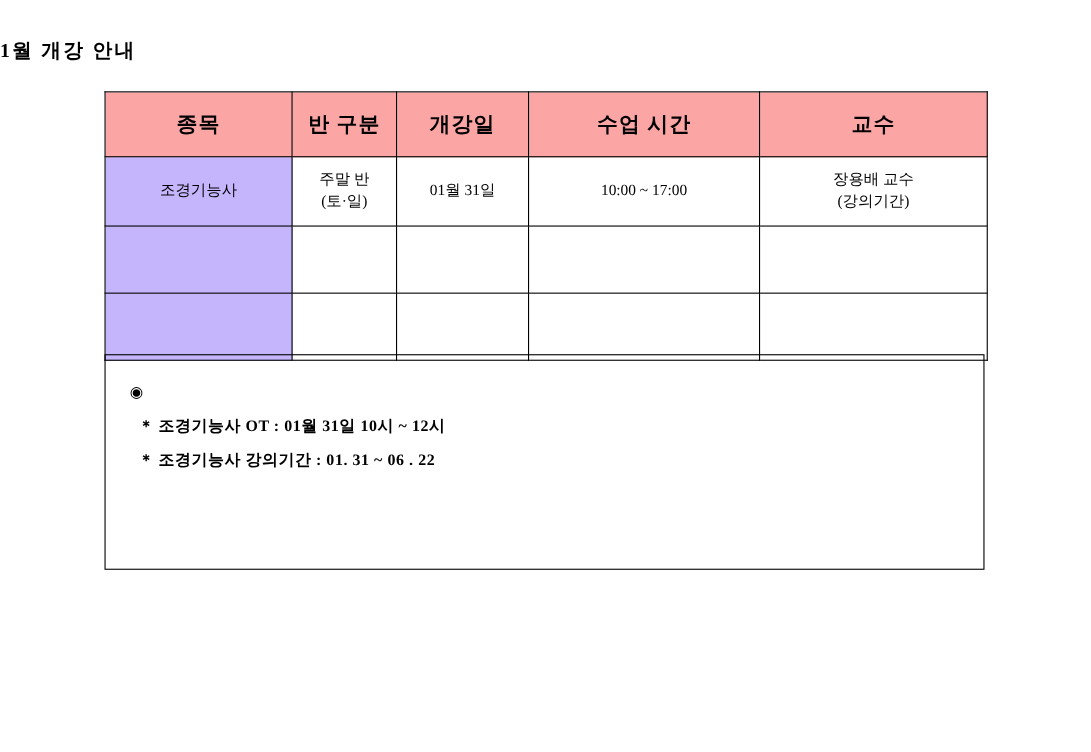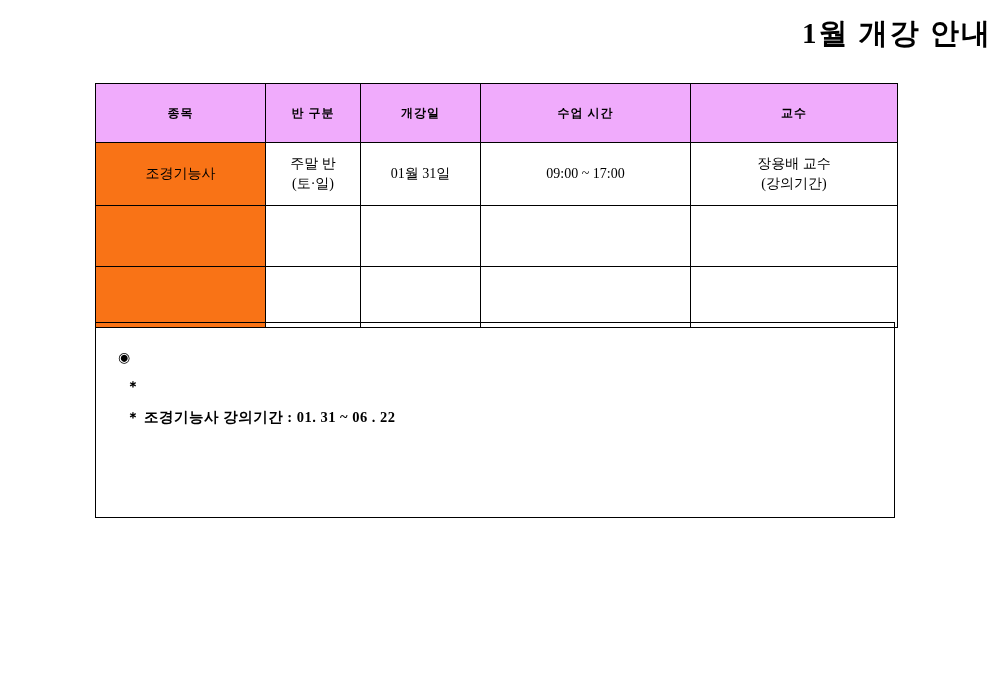--- a/index.html
+++ b/index.html
@@ -9,62 +9,62 @@
   }
   body {
     width: 992px;
     height: 684px;
     font-family: "Liberation Serif", "DejaVu Serif", serif;
     color: #000000;
     position: relative;
     overflow: hidden;
   }
   .page-title {
-    text-align: right;
-    font-size: 29px;
+    text-align: left;
+    font-size: 18px;
     font-weight: bold;
     letter-spacing: 2px;
-    margin-top: 14px;
+    margin-top: 34px;
     margin-bottom: 0;
   }
   .table-wrap {
     position: absolute;
     left: 95px;
     top: 83px;
     width: 802px;
   }
   table.schedule {
     border-collapse: collapse;
     width: 802px;
     table-layout: fixed;
   }
   table.schedule td, table.schedule th {
     border: 1px solid #000000;
     padding: 0;
     text-align: center;
     vertical-align: middle;
   }
   thead th {
-    background: #f0abfc;
+    background: #fca5a5;
     color: #000000;
-    font-size: 12px;
+    font-size: 19px;
     font-weight: bold;
     height: 58px;
     letter-spacing: 1px;
   }
   tbody tr.data-row td {
     height: 62px;
     font-size: 14px;
     line-height: 1.45;
   }
   tbody tr.empty-row td {
     height: 60px;
   }
   td.subject-cell {
-    background: #f97316;
+    background: #c4b5fd;
     font-size: 14px;
   }
   .cell-lines span {
     display: block;
   }
   .notes-box {
     position: absolute;
     left: 95px;
     top: 322px;
     width: 800px;
@@ -122,21 +122,21 @@
     <tbody>
       <tr class="data-row">
         <td class="subject-cell">조경기능사</td>
         <td>
           <div class="cell-lines">
             <span>주말 반</span>
             <span>(토·일)</span>
           </div>
         </td>
         <td>01월 31일</td>
-        <td>09:00 ~ 17:00</td>
+        <td>10:00 ~ 17:00</td>
         <td>
           <div class="cell-lines">
             <span>장용배 교수</span>
             <span>(강의기간)</span>
           </div>
         </td>
       </tr>
       <tr class="empty-row">
         <td class="subject-cell"></td>
         <td></td>
@@ -154,18 +154,19 @@
     </tbody>
   </table>
 </div>
 
 <div class="notes-box">
   <div class="note-line">
     <span class="marker">◉</span>
   </div>
   <div class="note-line sub">
     <span class="marker">＊</span>
+    <span>조경기능사 OT : 01월 31일 10시 ~ 12시</span>
   </div>
   <div class="note-line sub">
     <span class="marker">＊</span>
     <span>조경기능사 강의기간 : 01. 31 ~ 06 . 22</span>
   </div>
 </div>
 
 </body></html>

